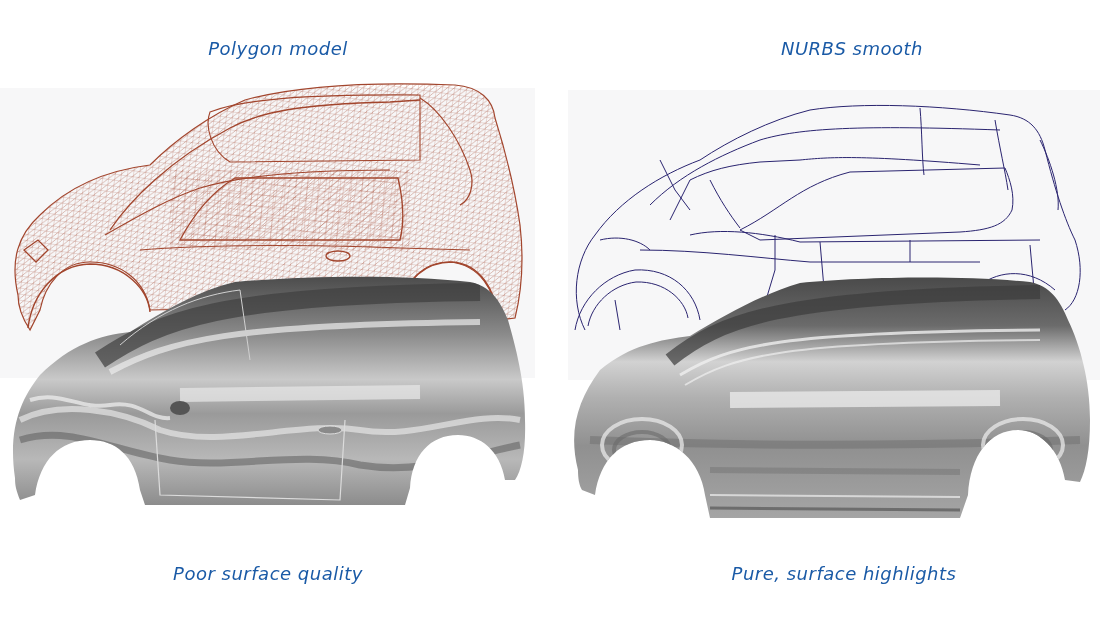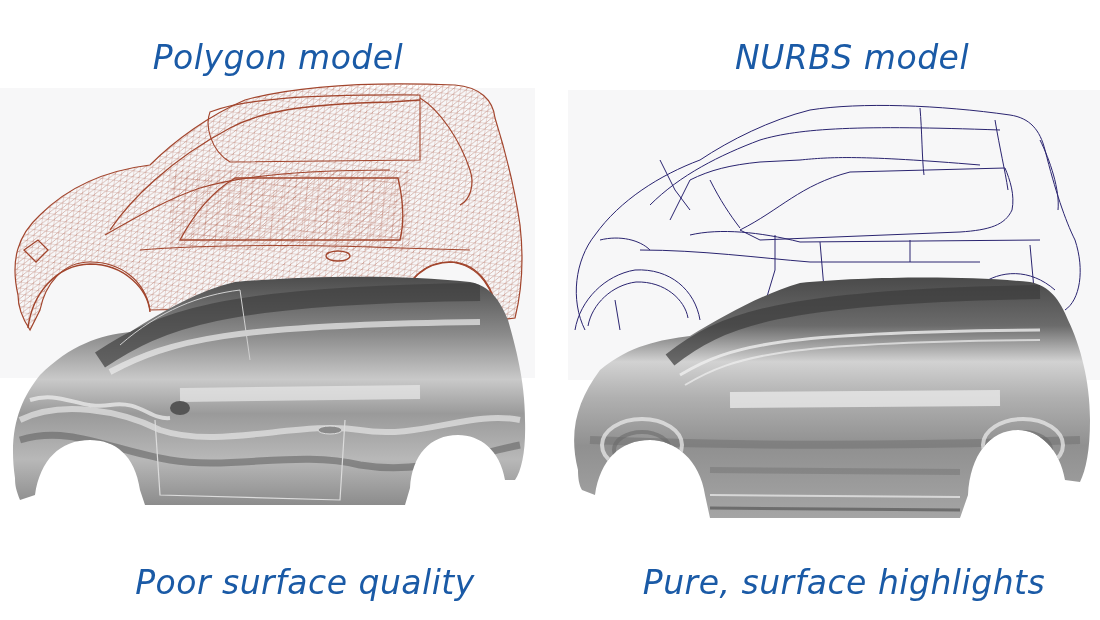--- a/index.html
+++ b/index.html
@@ -1,19 +1,19 @@
 <!DOCTYPE html>
 <html><head>
 <meta charset="utf-8">
 <style>
   html, body { margin: 0; padding: 0; background: #ffffff; }
   body { width: 1100px; height: 620px; position: relative; overflow: hidden;
          font-family: "DejaVu Sans", sans-serif; }
   .title, .caption {
-    position: absolute; color: #1a5aa6; font-size: 33px; font-style: italic;
+    position: absolute; color: #1a5aa6; font-size: 18px; font-style: italic;
     font-family: "DejaVu Sans", sans-serif; letter-spacing: 0.5px; white-space: nowrap;
     transform: translateX(-50%);
   }
   .panel-bg { position: absolute; background: #f7f7f8; }
   svg { position: absolute; overflow: visible; }
 </style>
 </head>
 <body>
 
 <div>
@@ -71,25 +71,25 @@
       <path d="M20,420 C60,400 120,410 160,430 C220,450 300,420 360,430 C420,440 470,410 520,420" stroke="#e5e5e5" stroke-width="6" opacity="0.7"></path>
       <path d="M20,440 C70,425 110,450 170,460 C230,470 300,450 360,465 C420,475 470,455 520,445" stroke="#5c5c5c" stroke-width="7" opacity="0.55"></path>
       <path d="M30,400 C60,390 80,410 110,405 C140,400 150,420 170,418" stroke="#f2f2f2" stroke-width="4" opacity="0.7"></path>
       <path d="M155,420 L160,495 L340,500 L345,420" stroke="#dcdcdc" stroke-width="1.2"></path>
       <path d="M120,345 C160,310 200,295 240,290 L250,360" stroke="#d0d0d0" stroke-width="1"></path>
       <ellipse cx="180" cy="408" rx="10" ry="7" fill="#555"></ellipse>
       <ellipse cx="330" cy="430" rx="12" ry="4" fill="#8a8a8a" stroke="#ddd" stroke-width="1"></ellipse>
     </g>
   </svg>
 
-  <div class="caption" style="left:268px; top:563px;margin-left:37px;">Poor surface quality</div>
+  <div class="caption" style="left:268px; top:563px;">Poor surface quality</div>
 </div>
 
 <div>
-  <div class="title" style="left:852px; top:38px;">NURBS model</div>
+  <div class="title" style="left:852px; top:38px;">NURBS smooth</div>
   <div class="panel-bg" style="left:568px; top:90px; width:532px; height:290px;"></div>
 
   <svg style="left:560px; top:0;" width="540" height="620" viewBox="0 0 540 620">
     <g fill="none" stroke="#2a2470" stroke-width="1">
       <path d="M25,330 C10,300 15,260 35,235 C60,200 100,175 140,160 C170,140 210,120 250,110 C300,102 380,105 450,115 C470,118 480,130 485,150 C495,190 505,220 515,240 C525,270 520,300 505,310"></path>
       <path d="M90,205 C120,175 160,155 200,140 C240,128 300,125 440,130"></path>
       <path d="M110,220 L130,180 C150,170 170,165 200,162 L240,160 C270,157 300,155 420,165"></path>
       <path d="M180,230 C220,210 240,185 290,172 L445,168 C450,180 455,195 452,210 C445,225 430,230 400,232 L200,240 Z"></path>
       <path d="M130,235 C160,228 200,232 240,242 L480,240"></path>
       <path d="M80,250 C140,250 200,258 250,262 L420,262"></path>

